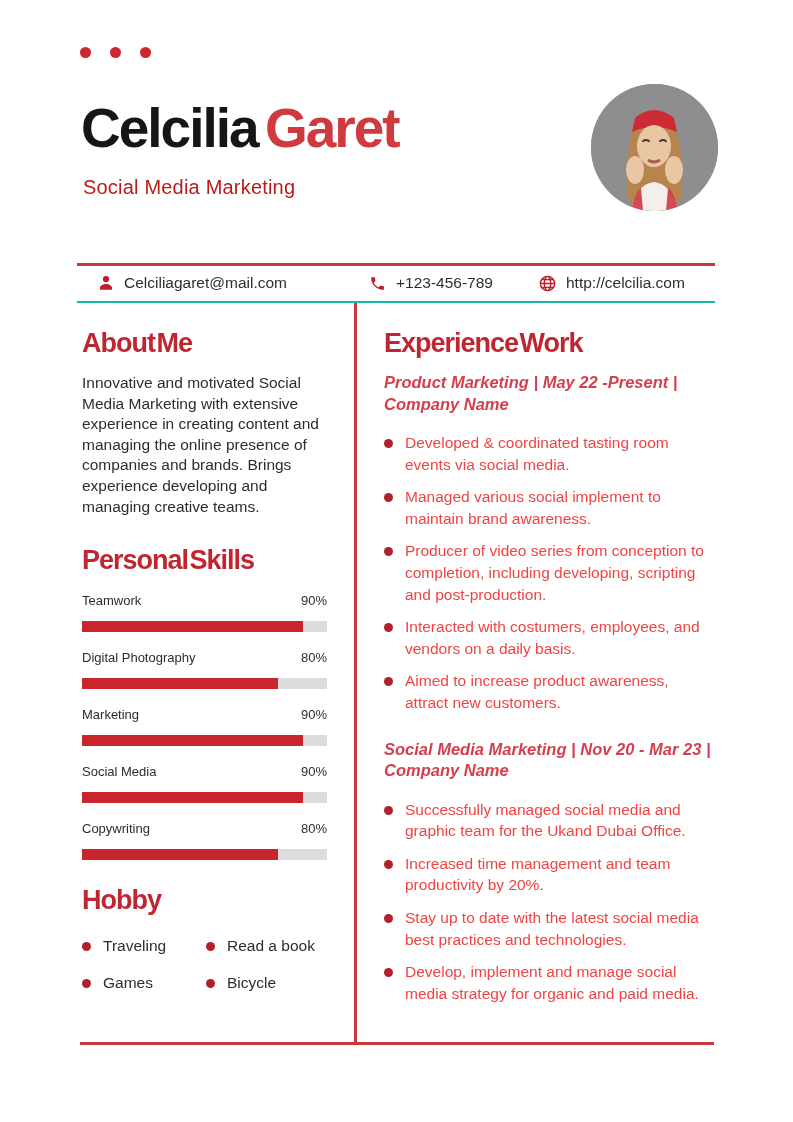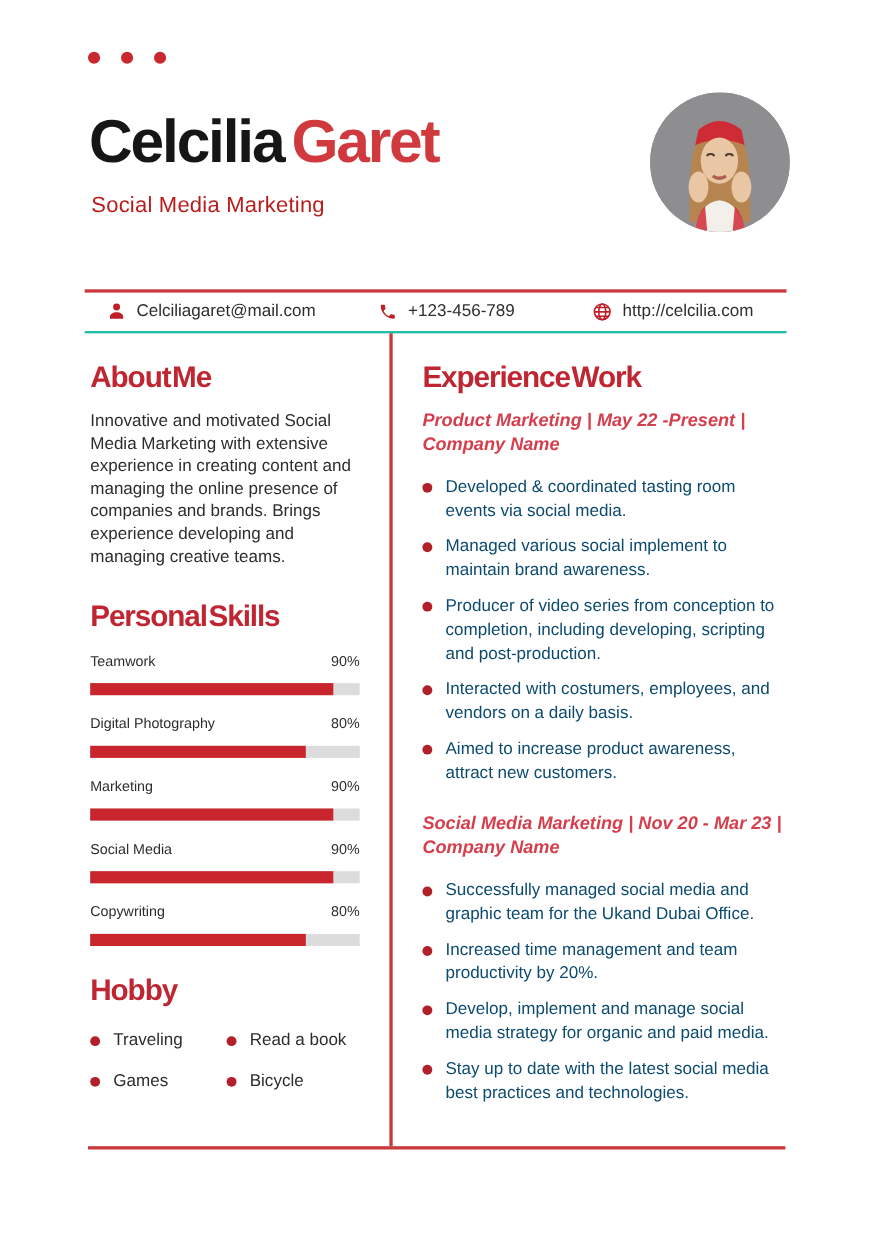--- a/index.html
+++ b/index.html
@@ -21,21 +21,21 @@
   .avatar { position:absolute; left:591px; top:84px; width:127px; height:127px; border-radius:50%;
             overflow:hidden; background:#8e8e90; }
   .avatar svg { display:block; width:100%; height:100%; }
 
   
   .contact-bar { position:absolute; left:77px; top:263px; width:638px; height:40px;
                  border-top:3px solid #c9393b; border-bottom:2px solid #14b8a6; }
   .contact-item { position:absolute; top:0; height:34px; display:flex; align-items:center; gap:9px;
                   font-size:15.5px; color:#2e2e2e; }
   .contact-item.email   { left:19px; }
-  .contact-item.phone   { left:266px;text-align:right; }
+  .contact-item.phone   { left:291px;text-align:right; }
   .contact-item.website { left:461px; }
   .cicon { width:19px; height:19px; display:inline-flex; align-items:center; justify-content:center; }
   .cicon svg { display:block; }
 
   
   .v-divider   { position:absolute; left:354px; top:303px; width:2.5px; height:739px; background:#c9393b; }
   .bottom-rule { position:absolute; left:80px;  top:1042px; width:634px; height:2.5px; background:#c9393b; }
 
   
   .col-left  { position:absolute; left:82px;  top:303px; width:245px; }
@@ -61,21 +61,21 @@
   .hobby-grid { margin-top:22px; display:grid; grid-template-columns:124px 1fr; row-gap:19px; }
   .hobby-item { display:flex; align-items:center; gap:12px; font-size:15.5px; color:#2d2d2d; }
   .bullet-dot { flex:0 0 auto; width:9px; height:9px; border-radius:50%; background:#b2212b; }
 
   
   .job-title { margin-top:14px; font-size:16.5px; line-height:21.5px; font-style:italic;
                font-weight:bold; color:#d53e4d; }
   .job-title.second { margin-top:25px; }
   .job-bullets { margin-top:17px; list-style:none; }
   .job-bullets li { position:relative; padding-left:21px; margin-bottom:11px;
-                    font-size:15.5px; line-height:21.6px; color:#0c4a6e; }
+                    font-size:15.5px; line-height:21.6px; color:#ef4444; }
   .job-bullets li .bullet-dot { position:absolute; left:0; top:7px; }
 </style>
 </head>
 <body>
 
 <div class="page">
 
   <div class="dots">
     <span class="dot"></span>
     <span class="dot"></span>
@@ -257,23 +257,23 @@
     <span>Successfully managed social media and graphic team for the Ukand Dubai Office.</span>
   </li>
 
   <li>
     <span class="bullet-dot"></span>
     <span>Increased time management and team productivity by 20%.</span>
   </li>
 
   <li>
     <span class="bullet-dot"></span>
+    <span>Stay up to date with the latest social media best practices and technologies.</span>
+  </li>
+
+  <li>
+    <span class="bullet-dot"></span>
     <span>Develop, implement and manage social media strategy for organic and paid media.</span>
   </li>
-
-  <li>
-    <span class="bullet-dot"></span>
-    <span>Stay up to date with the latest social media best practices and technologies.</span>
-  </li>
 </ul>
   </div>
 
 </div>
 
 </body></html>

